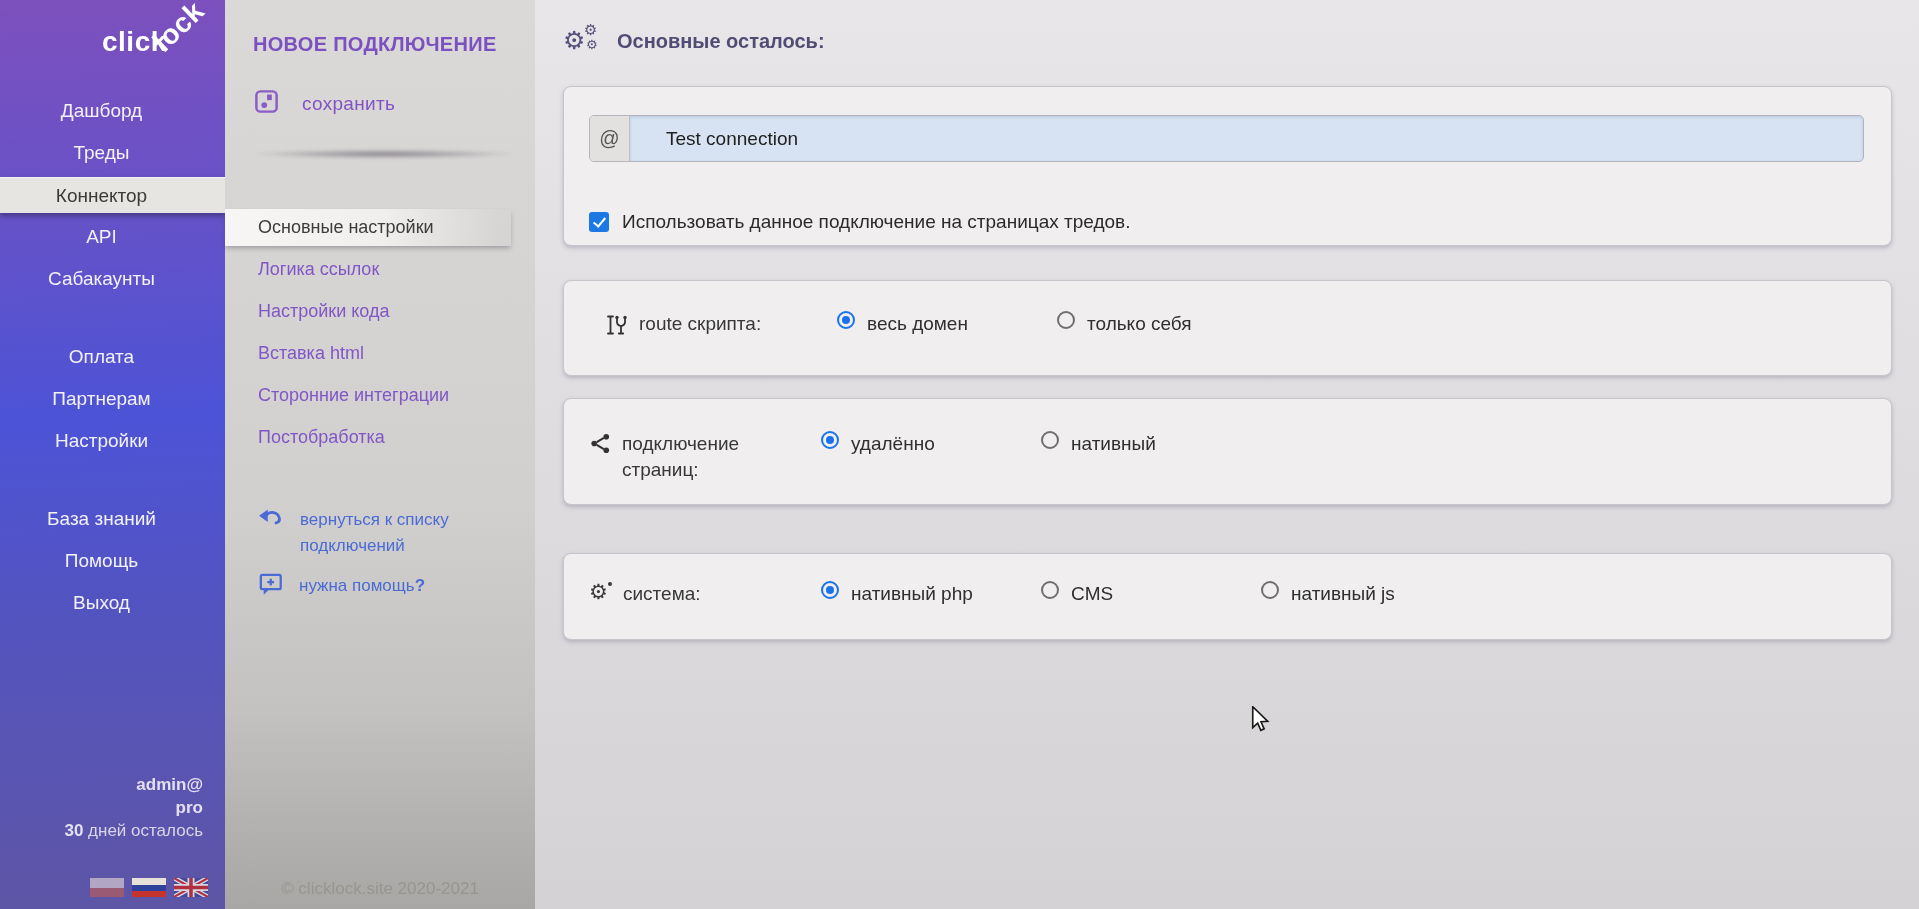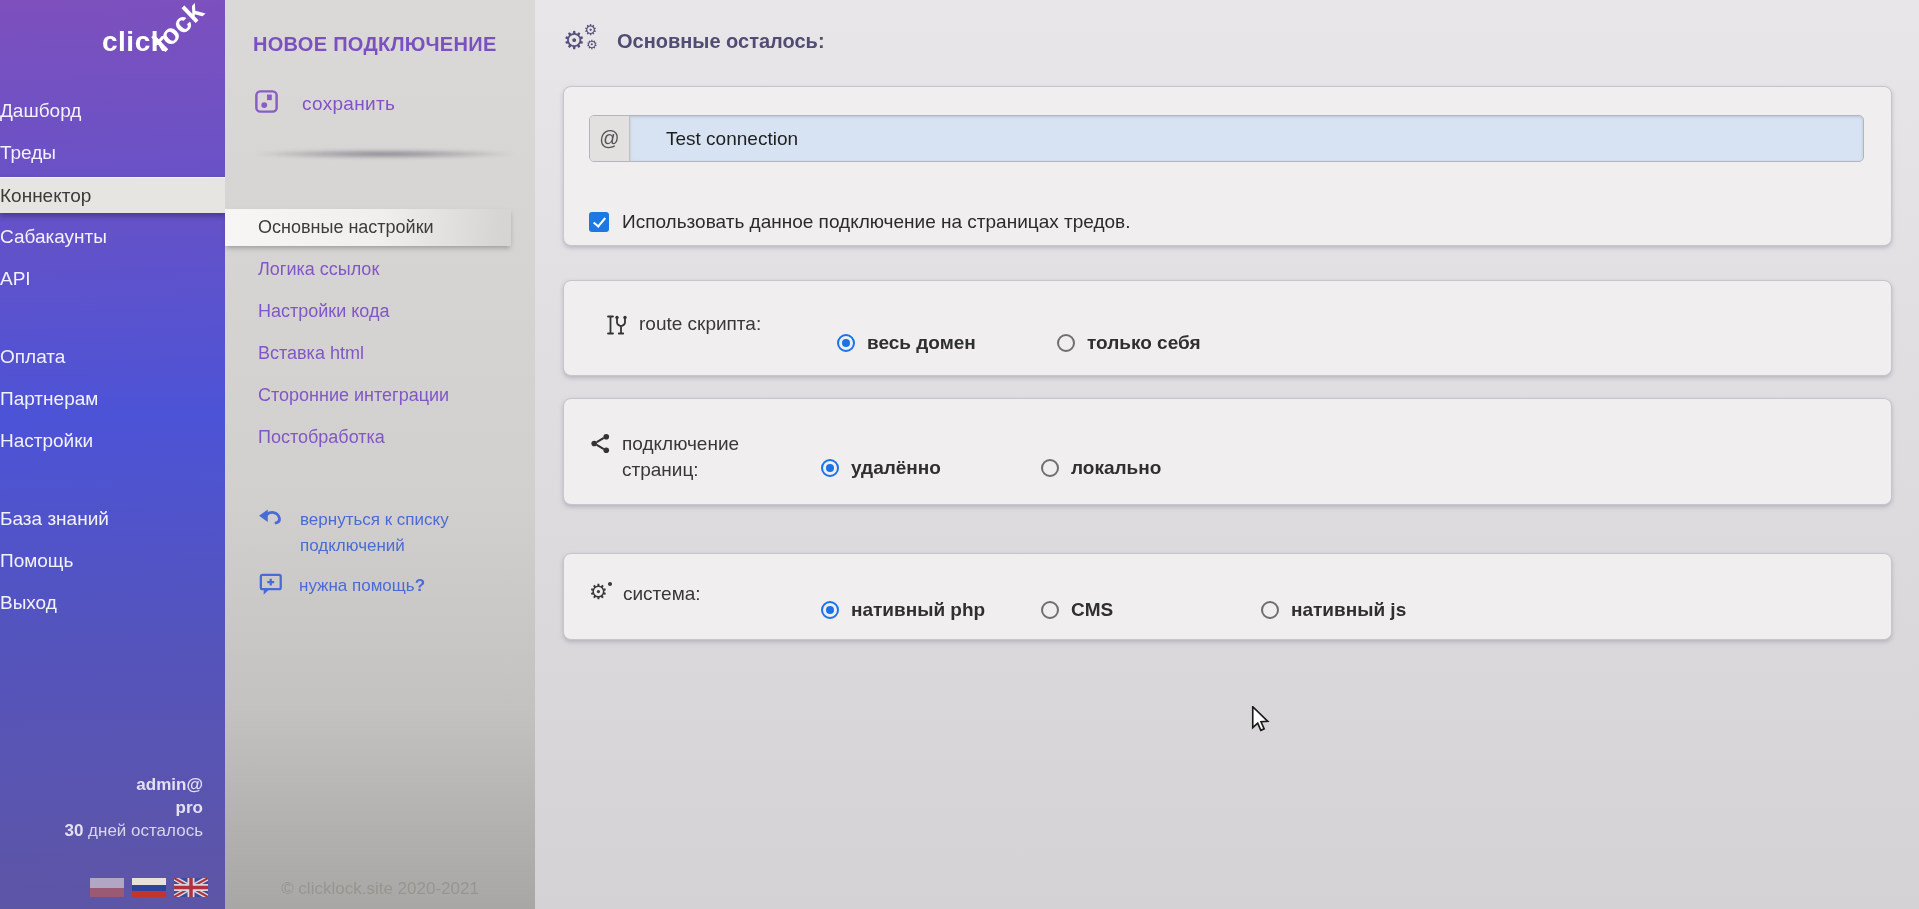--- a/index.html
+++ b/index.html
@@ -9,21 +9,21 @@
 
   
   .sidebar { position:absolute; left:0; top:0; width:225px; height:909px;
     background:linear-gradient(178deg,#7d50bd 0%, #6352c9 26%, #4c53d6 46%, #5554bb 72%, #5d55a5 100%);
     color:#f5f3fb;text-decoration:underline; }
   .logo { position:absolute; top:0; left:0; width:225px; height:80px; color:#fff; }
   .logo .click { position:absolute; left:102px; top:26px; font-size:28px; font-weight:600; letter-spacing:0.5px; }
   .logo .lock  { position:absolute; left:160px; top:30px; font-size:28px; font-weight:600; letter-spacing:0.5px;
     display:inline-block; transform:rotate(-44deg); transform-origin:0 60%; }
   .side-nav { position:absolute; top:90px; left:0; width:225px; }
-  .side-item { height:42px; line-height:42px; text-align:left; padding-right:22px;
+  .side-item { height:42px; line-height:42px; text-align:center; padding-right:22px;
     font-size:19px; color:#f3f1fa; cursor:pointer; }
   .side-item.gap { margin-top:36px; }
   .side-item.active { height:36px; line-height:36px; margin:3px 0;
     background:#e7e5e2; color:#3d3b39;
     border-top:1px solid rgba(255,255,255,0.55);
     box-shadow:0 3px 5px rgba(35,30,60,0.45); }
   .acct { position:absolute; top:773px; right:22px; text-align:right;
     font-size:17px; line-height:23px; color:#d9d5ea; }
   .acct .b { font-weight:bold; color:#e4e0f2; }
   .flags { position:absolute; top:878px; left:90px; display:flex; gap:8px; }
@@ -89,21 +89,21 @@
   .chk-row { position:absolute; left:25px; top:124px; display:flex; align-items:center; gap:13px; }
   .checkbox { width:20px; height:20px; background:#1c79e4; border-radius:3px; position:relative;
     cursor:pointer; flex:none; }
   .checkbox::after { content:""; position:absolute; left:6.5px; top:2.5px; width:5px; height:10px;
     border-right:2.6px solid #fff; border-bottom:2.6px solid #fff; transform:rotate(40deg); }
   .chk-label { font-size:19px; color:#2b2b2b; }
 
   .row-label { width:232px; display:flex; gap:10px; flex:none; }
   .row-label .ic { flex:none; margin-top:1px; }
   .row-label .txt { font-size:19px; line-height:26px; color:#383838; max-width:170px; }
-  .option { width:220px; display:flex; align-items:center; gap:12px; flex:none; cursor:pointer;font-weight:bold; }
+  .option { width:220px; display:flex; gap:12px; flex:none; cursor:pointer; }
   .option .olbl { font-size:19px; color:#2f2f2f; line-height:26px; }
   .radio { width:18px; height:18px; border-radius:50%; border:2px solid #6f6f6f;
     position:relative; flex:none; background:transparent; }
   .radio.sel { border-color:#1a73e8; }
   .radio.sel::after { content:""; position:absolute; left:3px; top:3px; width:8px; height:8px;
     border-radius:50%; background:#1a73e8; }
   .gearset { position:relative; width:24px; height:24px; font-family:"DejaVu Sans", sans-serif; }
   .gearset .g { position:absolute; left:0; top:-2px; font-size:21px; color:#3a3a3a; }
   .gearset .dot { position:absolute; right:1px; top:0; width:4px; height:4px; border-radius:50%;
     background:#3a3a3a; }
@@ -117,22 +117,22 @@
 
   <div class="sidebar">
     <div class="logo">
       <span class="click">click</span>
       <span class="lock">lock</span>
     </div>
     <div class="side-nav">
       <div class="side-item">Дашборд</div>
       <div class="side-item">Треды</div>
       <div class="side-item active">Коннектор</div>
+      <div class="side-item">API</div>
       <div class="side-item">Сабакаунты</div>
-      <div class="side-item">API</div>
       <div class="side-item gap">Оплата</div>
       <div class="side-item">Партнерам</div>
       <div class="side-item">Настройки</div>
       <div class="side-item gap">База знаний</div>
       <div class="side-item">Помощь</div>
       <div class="side-item">Выход</div>
     </div>
     <div class="acct">
       <div class="b">admin@</div>
       <div class="b">pro</div>
@@ -247,21 +247,21 @@
               <path d="M7.4 9.7 L14.2 5.6 M7.4 12.3 L14.2 16.4" stroke="#333" stroke-width="2"></path>
             </svg></span>
         <span class="txt">подключение страниц:</span>
       </div>
       <div class="option">
         <span class="radio sel"></span>
         <span class="olbl">удалённо</span>
       </div>
       <div class="option">
         <span class="radio"></span>
-        <span class="olbl">локально</span>
+        <span class="olbl">нативный</span>
       </div>
     </div>
 
     <div class="card card4">
       <div class="row-label">
         <span class="ic gearset">
             <span class="g">⚙</span>
             <span class="dot"></span>
           </span>
         <span class="txt">система:</span>

